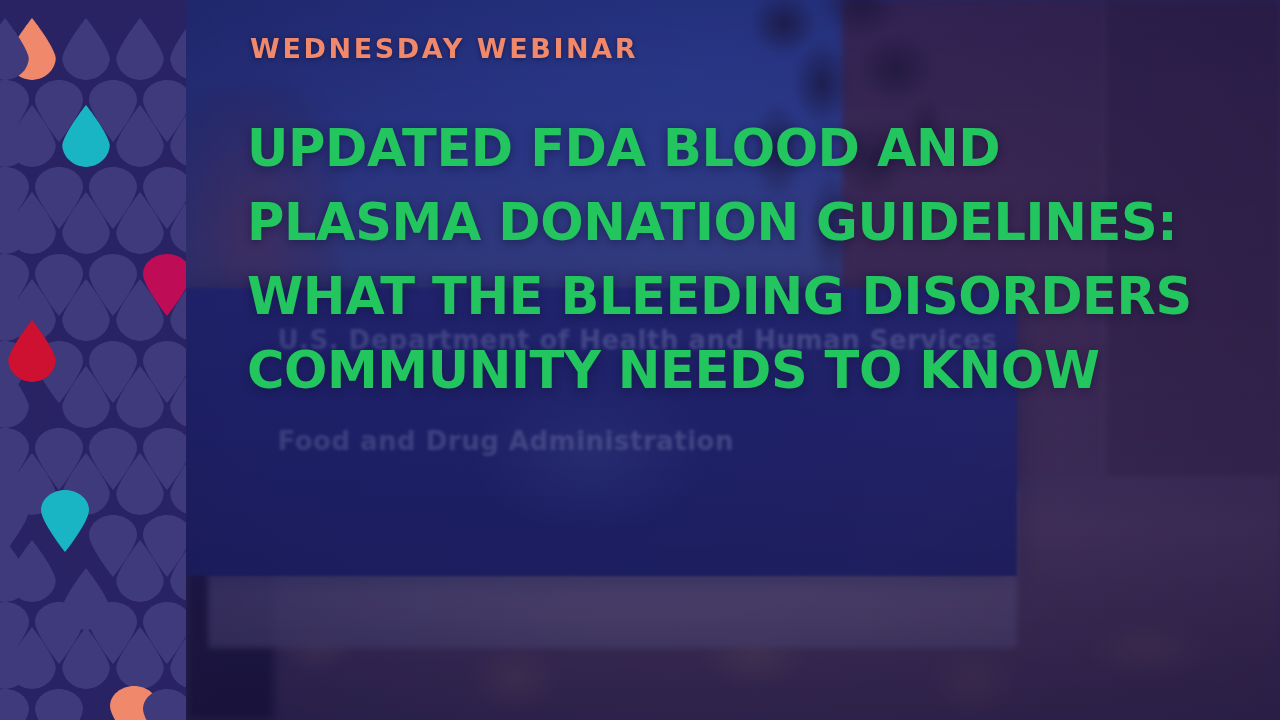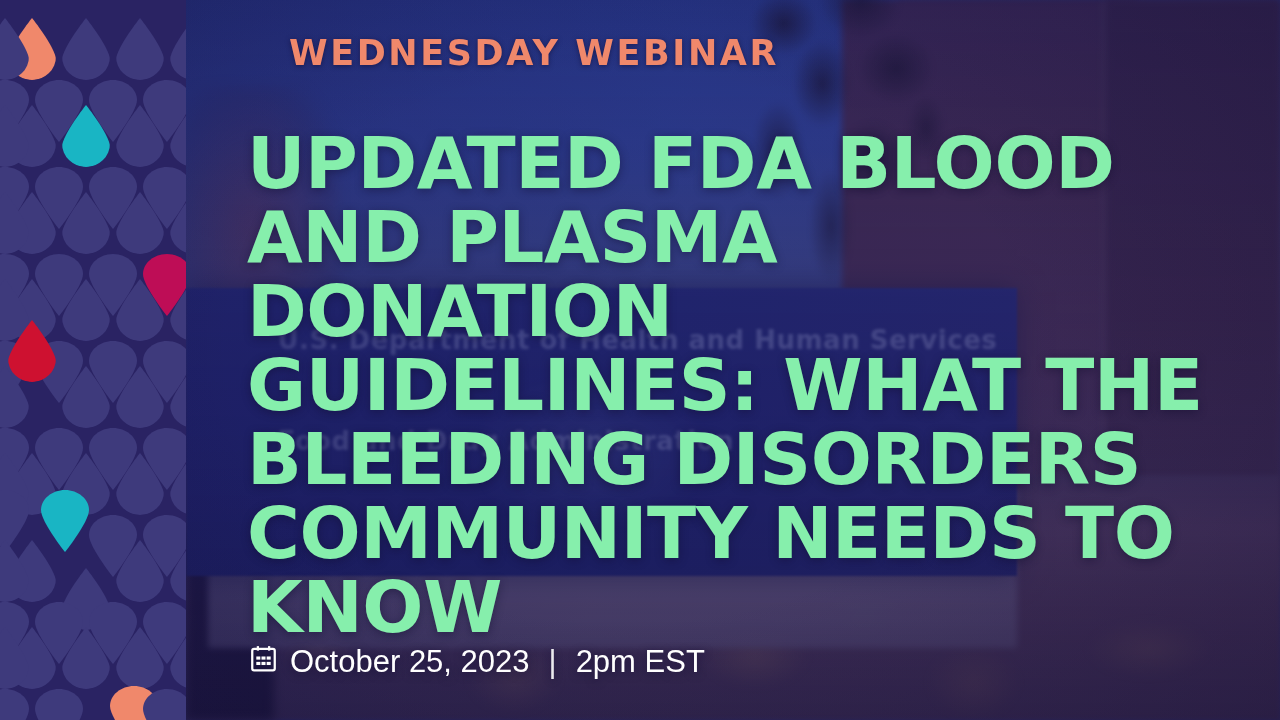--- a/index.html
+++ b/index.html
@@ -203,33 +203,32 @@
     position: absolute;
     left: 250px;
     top: 0;
     width: 960px;
     height: 720px;
   }
   .eyebrow {
     position: absolute;
     top: 33px; left: 0;
     color: #f0886b;
-    font-size: 35px;
+    font-size: 27px;
     font-weight: 700;
     letter-spacing: 2.6px;
     font-family: "DejaVu Sans", sans-serif;
     text-shadow: 0 1px 5px rgba(15,10,45,.55);
-    margin-left: 39px;
   }
   .title {
     position: absolute;
     top: 78px; left: -3px;
     width: 960px;
-    color: #86efac;
-    font-size: 72px;
+    color: #22c55e;
+    font-size: 51px;
     line-height: 74px;
     font-weight: 700;
     letter-spacing: -0.4px;
     font-family: "DejaVu Sans", sans-serif;
     text-shadow: 0 2px 10px rgba(15,10,45,.45);
   }
   .speaker {
     position: absolute;
     top: 520px; left: 0;
     width: 980px;
@@ -356,33 +355,15 @@
       <div class="drop down" style="left: 143px; top: 689px;"></div>
     </div>
 
   <div class="content">
 
     <div class="eyebrow">WEDNESDAY WEBINAR</div>
 
     <h1 class="title">UPDATED FDA BLOOD AND PLASMA DONATION GUIDELINES: WHAT THE BLEEDING DISORDERS COMMUNITY NEEDS TO KNOW</h1>
 
 
-    <div class="datebar">
-      <span class="cal-icon">
-        <svg width="27" height="27" viewBox="0 0 24 24" aria-hidden="true">
-          <rect x="6" y="1" width="2" height="4" fill="#ffffff"></rect>
-          <rect x="16" y="1" width="2" height="4" fill="#ffffff"></rect>
-          <rect x="2" y="3.5" width="20" height="19" rx="1.6" fill="none" stroke="#ffffff" stroke-width="2"></rect>
-          <rect x="5.6" y="10.2" width="3.6" height="2.8" fill="#ffffff"></rect>
-          <rect x="10.2" y="10.2" width="3.6" height="2.8" fill="#ffffff"></rect>
-          <rect x="14.8" y="10.2" width="3.6" height="2.8" fill="#ffffff"></rect>
-          <rect x="5.6" y="15.0" width="3.6" height="2.8" fill="#ffffff"></rect>
-          <rect x="10.2" y="15.0" width="3.6" height="2.8" fill="#ffffff"></rect>
-          <rect x="14.8" y="15.0" width="3.6" height="2.8" fill="#ffffff"></rect>
-        </svg>
-      </span>
-      <span>October 25, 2023</span>
-      <span class="date-sep">|</span>
-      <span>2pm EST</span>
-    </div>
 
   </div>
 </div>
 
 </body></html>

